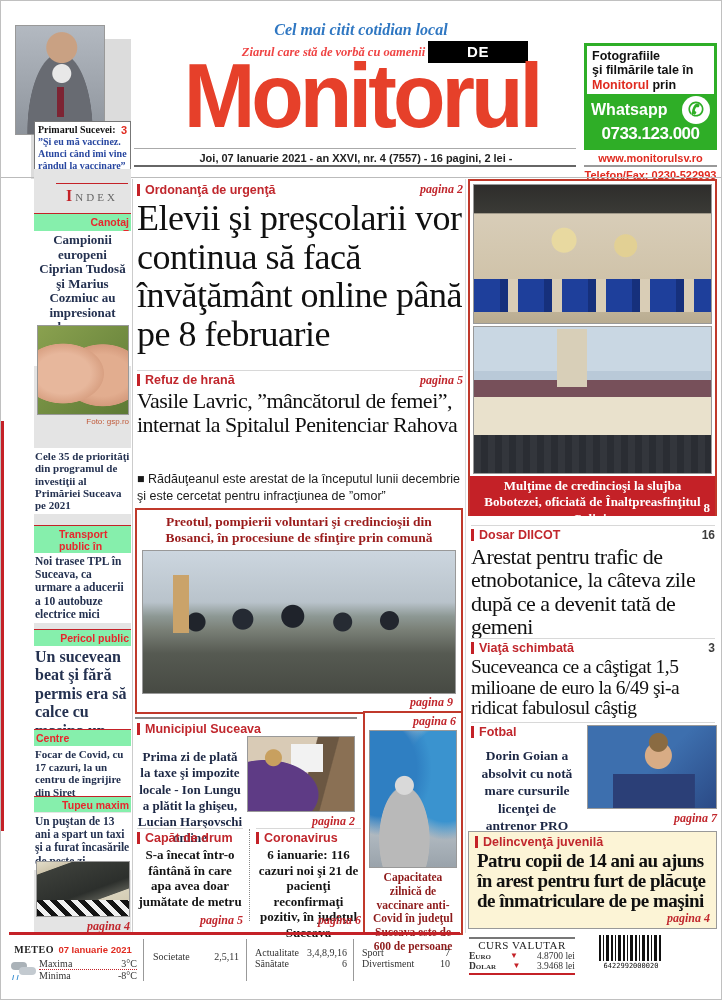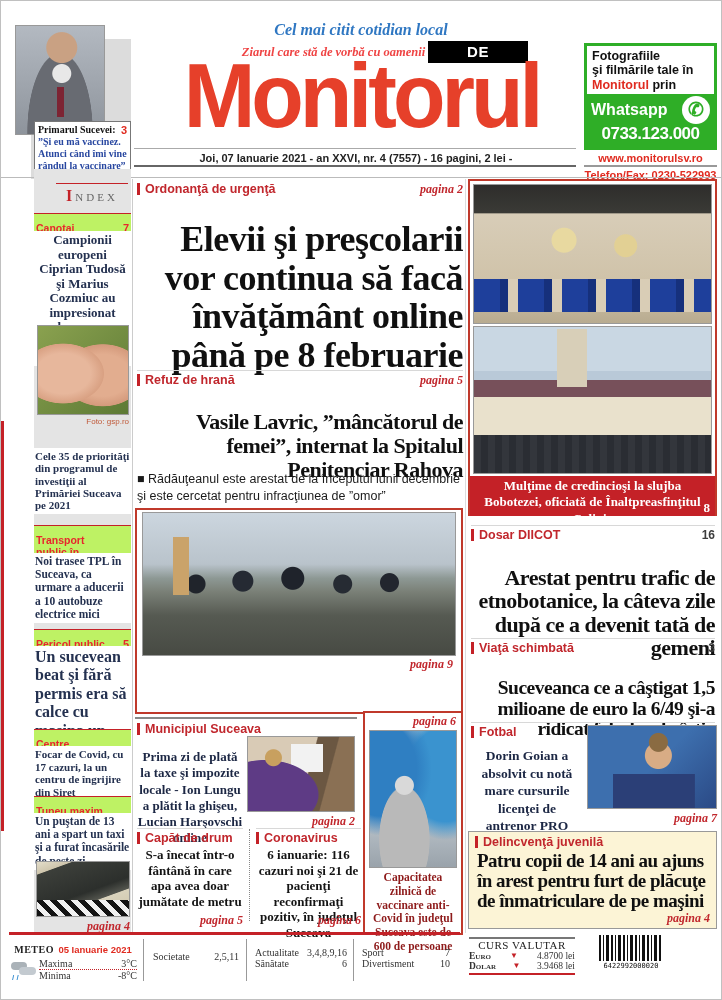--- a/index.html
+++ b/index.html
@@ -8,24 +8,24 @@
   .abs{position:absolute;}
   .serif{font-family:"Liberation Serif",serif;}
   
   .kicker{display:flex;align-items:flex-start;font-weight:bold;color:#c1272d;font-size:12.5px;}
   .kicker .kbar{width:3px;height:12px;background:#c42127;margin:1px 5px 0 0;flex:none;}
   .kicker .ktext{flex:1;}
   .plabel{font-family:"Liberation Serif",serif;font-style:italic;font-weight:bold;color:#c1272d;font-size:12px;white-space:nowrap;}
   .pnum{font-weight:bold;color:#3d3d3d;font-size:12px;}
   .ruled{border-top:1px solid #d8d8d8;padding-top:2px;}
   
-  .hl{font-family:"Liberation Serif",serif;font-weight:bold;color:#101010;text-align:right;letter-spacing:-0.5px;margin-top:21px;}
-  
-  .sb-kicker{display:flex;justify-content:space-between;align-items:flex-end;background:#bef264;
-             border-top:1px solid #c42127;color:#e8262d;font-weight:bold;font-size:10.5px;padding:8px 2px 1px 2px;}
+  .hl{font-family:"Liberation Serif",serif;font-weight:normal;color:#101010;text-align:left;letter-spacing:-0.5px;}
+  
+  .sb-kicker{display:flex;justify-content:space-between;align-items:flex-end;background:#86efac;
+             border-top:1px solid #c42127;color:#e8262d;font-weight:bold;font-size:10.5px;padding:2px 2px 1px 2px;flex-direction:column;}
   .sb-kicker .pnum{color:#e8262d;font-size:11px;}
   .sb-story{font-family:"Liberation Serif",serif;font-weight:bold;color:#243150;background:#fff;padding:2px 1px;}
   .index-label{font-family:"Liberation Serif",serif;color:#666;letter-spacing:3px;font-size:11px;text-align:center;border-top:1px solid #c42127;padding-top:3px;}
   .index-label::first-letter{color:#c42127;font-size:16px;font-weight:bold;}
   
   .ph{position:absolute;border:1px solid #999;background-color:#b8b8b8;background-repeat:no-repeat;box-sizing:border-box;}
   .ph-mayor{background-image:
     radial-gradient(circle at 52% 44%, #e8e8e8 9px, transparent 10px),
     linear-gradient(#7d2433,#7d2433),
     radial-gradient(circle at 52% 20%, #c9a183 15px, transparent 16px),
@@ -179,36 +179,37 @@
 
   <div class="abs sb-kicker" style="left:33px;top:795px;width:97px;box-sizing:border-box;">
     <span>Tupeu maxim</span>
   </div>
   <div class="abs sb-story" style="left:33px;top:812px;width:97px;font-size:11.5px;line-height:1.15;box-sizing:border-box;">Un puştan de 13 ani a spart un taxi şi a furat încasările de peste zi</div>
   <div class="ph ph-taxi abs" style="left:35px;top:860px;width:94px;height:56px;"></div>
   <div class="abs plabel" style="left:35px;top:918px;width:94px;text-align:right;">pagina 4</div>
 
   <div class="abs" style="left:131px;top:178px;height:754px;border-left:1px solid #ccc;"></div>
 
-  <div class="abs kicker" style="left:136px;top:181px;width:326px;">
+  <div class="abs kicker" style="left:136px;top:181px;width:326px;align-items:center;">
     <span class="kbar"></span>
     <span class="ktext">Ordonanţă de urgenţă</span>
     <span class="plabel">pagina 2</span>
   </div>
   <div class="abs hl" style="left:136px;top:198px;width:326px;font-size:36px;line-height:1.07;">Elevii şi preşcolarii vor continua să facă învăţământ online până pe 8 februarie</div>
 
   <div class="abs kicker ruled" style="left:136px;top:369px;width:326px;">
     <span class="kbar"></span>
     <span class="ktext">Refuz de hrană</span>
     <span class="plabel">pagina 5</span>
   </div>
   <div class="abs hl" style="left:136px;top:388px;width:326px;font-size:22px;line-height:1.1;">Vasile Lavric, ”mâncătorul de femei”, internat la Spitalul Penitenciar Rahova</div>
   <div class="abs" style="left:136px;top:470px;width:326px;font-size:12.5px;line-height:1.35;color:#1a1a1a;">■ Rădăuţeanul este arestat de la începutul lunii decembrie şi este cercetat pentru infracţiunea de ”omor”</div>
 
   <div class="abs redbox" style="left:134px;top:507px;width:328px;height:206px;">
+    <div class="caption-red" style="font-size:13.5px;line-height:1.2;padding:4px 10px 2px 10px;">Preotul, pompierii voluntari şi credincioşii din Bosanci, în procesiune de sfinţire prin comună</div>
     <div class="ph ph-procession" style="position:relative;margin:2px 5px 0 5px;height:144px;"></div>
     <div class="plabel" style="text-align:right;padding:1px 8px;">pagina 9</div>
   </div>
 
   <div class="abs" style="left:134px;top:716px;width:222px;height:2px;background:#888;"></div>
   <div class="abs kicker" style="left:136px;top:721px;width:220px;">
     <span class="kbar"></span>
     <span class="ktext">Municipiul Suceava</span>
   </div>
   <div class="abs serif" style="left:136px;top:748px;width:106px;font-weight:bold;font-size:13px;line-height:1.25;text-align:center;color:#1c2744;">Prima zi de plată la taxe şi impozite locale - Ion Lungu a plătit la ghişeu, Lucian Harşovschi online</div>
@@ -277,21 +278,21 @@
     </div>
     <div class="serif" style="font-weight:bold;font-size:19px;line-height:1.04;color:#101010;padding:2px 8px;letter-spacing:-0.5px;">Patru copii de 14 ani au ajuns în arest pentru furt de plăcuţe de înmatriculare de pe maşini</div>
     <span class="plabel" style="position:absolute;right:6px;bottom:2px;">pagina 4</span>
   </div>
 
   <div class="abs" style="left:8px;top:931px;width:451px;height:3px;background:#c42127;"></div>
 
   <div class="abs" style="left:8px;top:938px;width:128px;">
     <div style="text-align:center;">
       <span class="serif" style="font-weight:bold;font-size:10px;letter-spacing:0.5px;color:#222;">METEO</span>
-      <span style="font-weight:bold;font-size:9.5px;color:#e02b20;">05 Ianuarie 2021</span>
+      <span style="font-weight:bold;font-size:9.5px;color:#e02b20;">07 Ianuarie 2021</span>
     </div>
     <div style="display:flex;margin-top:1px;">
       <div style="position:relative;width:30px;height:24px;flex:none;">
         <span class="cloud" style="left:2px;top:4px;width:16px;height:8px;"></span>
         <span class="cloud" style="left:10px;top:9px;width:17px;height:8px;background:#c3cad0;"></span>
         <span style="position:absolute;left:3px;top:15px;color:#3a8fd0;font-size:8px;font-weight:bold;">/ /</span>
       </div>
       <div style="flex:1;">
         <div class="ft-row" style="border-bottom:1px dotted #c42127;">
           <span>Maxima</span>

